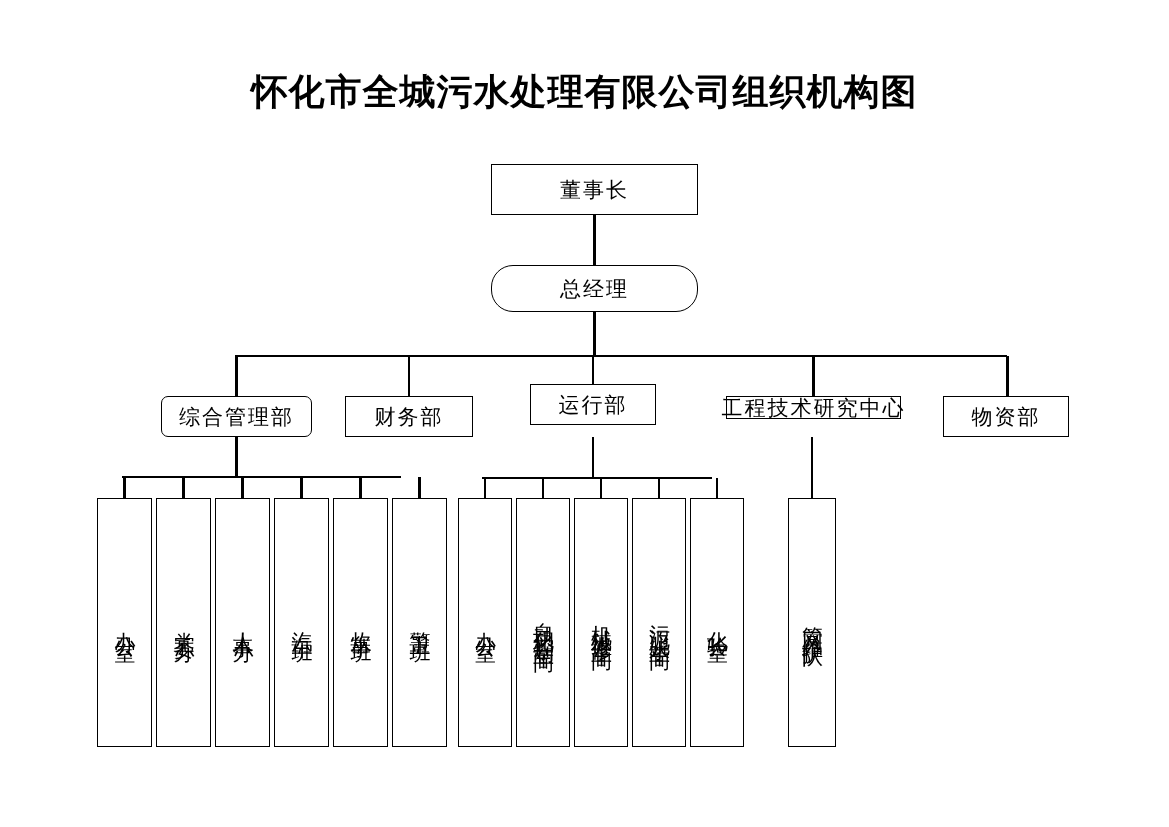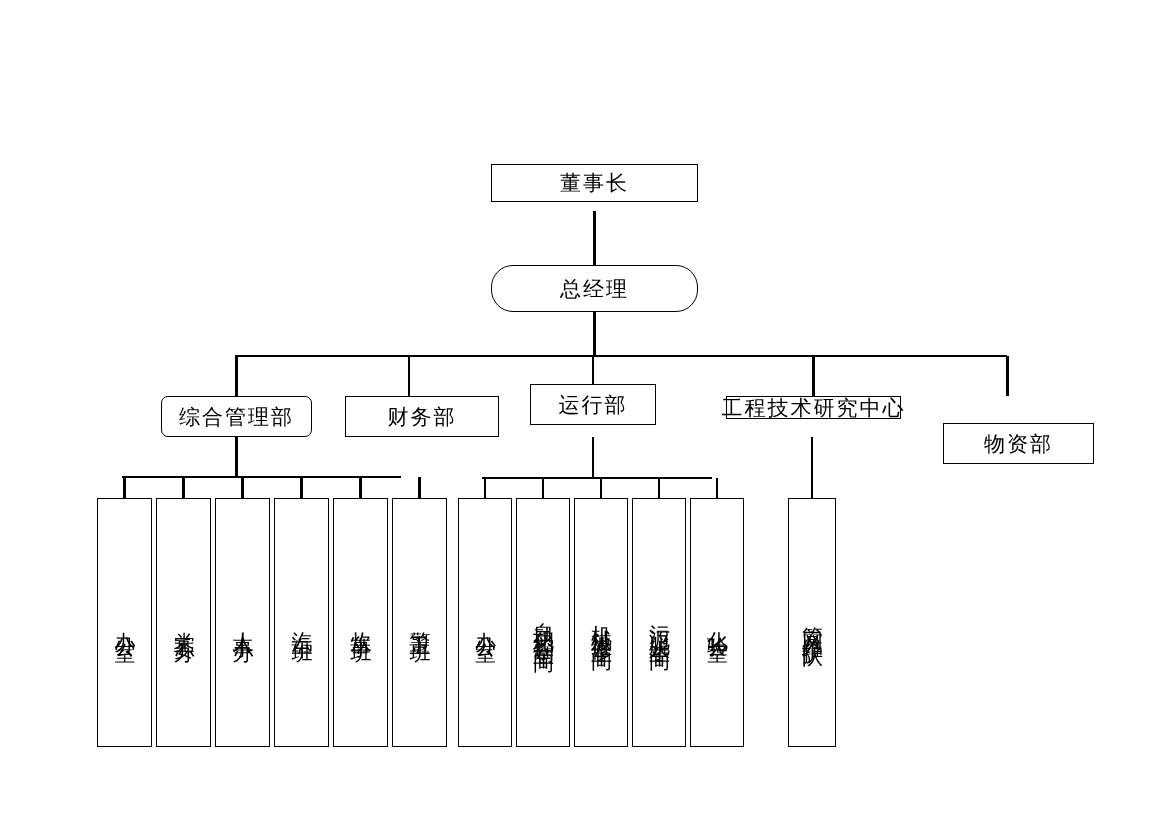--- a/index.html
+++ b/index.html
@@ -69,20 +69,21 @@
   }
   .node-label {
     display: block;
   }
 </style>
 </head>
 <body>
 
 <div id="canvas">
 
+  <div class="chart-title">怀化市全城污水处理有限公司组织机构图</div>
 
   <svg id="wires" viewBox="0 0 1169 827" xmlns="http://www.w3.org/2000/svg">
       <line x1="594.5" y1="211" x2="594.5" y2="265" stroke="#000000" stroke-width="2.6" shape-rendering="crispEdges"></line>
       <line x1="594.5" y1="312" x2="594.5" y2="356" stroke="#000000" stroke-width="2.6" shape-rendering="crispEdges"></line>
       <line x1="235" y1="356" x2="1007" y2="356" stroke="#000000" stroke-width="2.6" shape-rendering="crispEdges"></line>
       <line x1="236.5" y1="356" x2="236.5" y2="396" stroke="#000000" stroke-width="2.4" shape-rendering="crispEdges"></line>
       <line x1="409" y1="356" x2="409" y2="396" stroke="#000000" stroke-width="2.4" shape-rendering="crispEdges"></line>
       <line x1="593" y1="356" x2="593" y2="396" stroke="#000000" stroke-width="2.4" shape-rendering="crispEdges"></line>
       <line x1="813.5" y1="356" x2="813.5" y2="396" stroke="#000000" stroke-width="2.4" shape-rendering="crispEdges"></line>
       <line x1="1007.5" y1="356" x2="1007.5" y2="396" stroke="#000000" stroke-width="2.4" shape-rendering="crispEdges"></line>
@@ -98,39 +99,39 @@
       <line x1="482" y1="478" x2="712" y2="478" stroke="#000000" stroke-width="2.4" shape-rendering="crispEdges"></line>
       <line x1="485" y1="478" x2="485" y2="498" stroke="#000000" stroke-width="2.4" shape-rendering="crispEdges"></line>
       <line x1="543" y1="478" x2="543" y2="498" stroke="#000000" stroke-width="2.4" shape-rendering="crispEdges"></line>
       <line x1="601" y1="478" x2="601" y2="498" stroke="#000000" stroke-width="2.4" shape-rendering="crispEdges"></line>
       <line x1="659" y1="478" x2="659" y2="498" stroke="#000000" stroke-width="2.4" shape-rendering="crispEdges"></line>
       <line x1="717" y1="478" x2="717" y2="498" stroke="#000000" stroke-width="2.4" shape-rendering="crispEdges"></line>
       <line x1="812" y1="437" x2="812" y2="498" stroke="#000000" stroke-width="2.4" shape-rendering="crispEdges"></line>
     </svg>
 
   <div id="nodes-layer">
-      <div class="node horiz" style="left: 491px; top: 164px; width: 207px; height: 38px;">
+      <div class="node horiz" style="left: 491px; top: 164px; width: 207px; height: 51px;">
         <span class="node-label">董事长</span>
       </div>
       <div class="node horiz" style="left: 491px; top: 265px; width: 207px; height: 47px; border-radius: 22px;">
         <span class="node-label">总经理</span>
       </div>
       <div class="node horiz" style="left: 161px; top: 396px; width: 151px; height: 41px; border-radius: 7px;">
         <span class="node-label">综合管理部</span>
       </div>
-      <div class="node horiz" style="left: 345px; top: 396px; width: 154px; height: 41px;">
+      <div class="node horiz" style="left: 345px; top: 396px; width: 128px; height: 41px;">
         <span class="node-label">财务部</span>
       </div>
       <div class="node horiz" style="left: 530px; top: 384px; width: 126px; height: 41px;">
         <span class="node-label">运行部</span>
       </div>
       <div class="node horiz" style="left: 726px; top: 396px; width: 175px; height: 23px;">
         <span class="node-label">工程技术研究中心</span>
       </div>
-      <div class="node horiz" style="left: 943px; top: 396px; width: 151px; height: 41px; margin-top: 27px;">
+      <div class="node horiz" style="left: 943px; top: 396px; width: 126px; height: 41px;">
         <span class="node-label">物资部</span>
       </div>
       <div class="node vert" style="left: 97px; top: 498px; width: 55px; height: 249px;">
         <span class="node-label">办公室</span>
       </div>
       <div class="node vert" style="left: 156px; top: 498px; width: 55px; height: 249px;">
         <span class="node-label">党委办</span>
       </div>
       <div class="node vert" style="left: 215px; top: 498px; width: 55px; height: 249px;">
         <span class="node-label">人事办</span>

